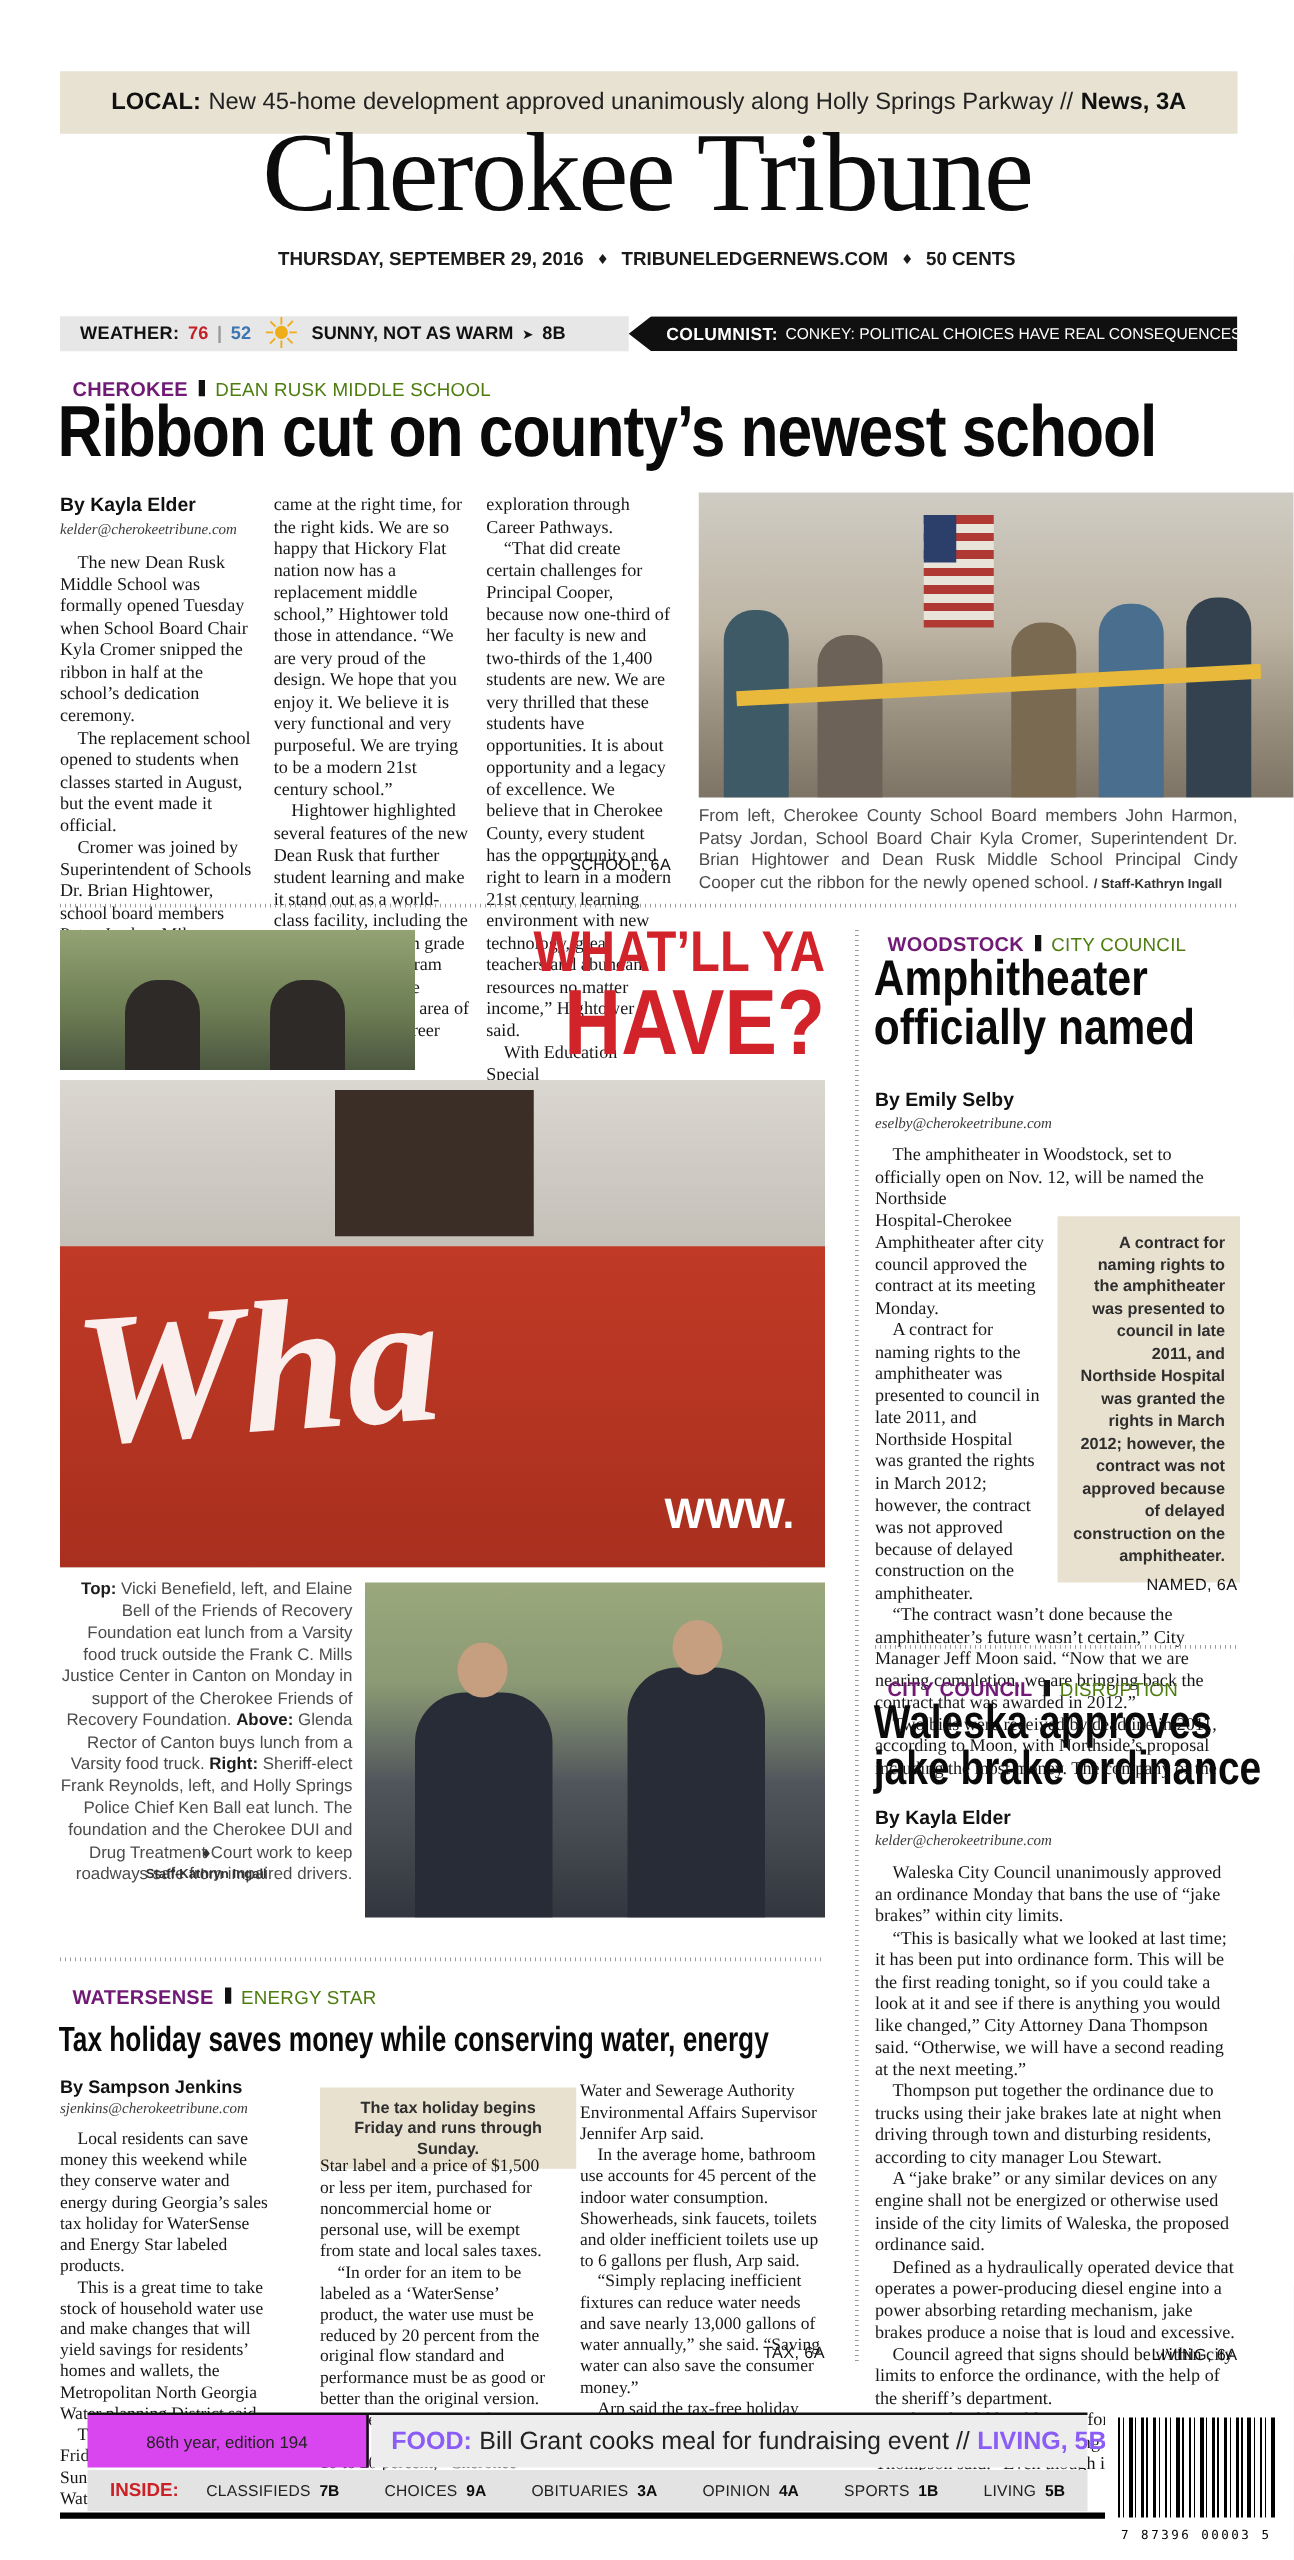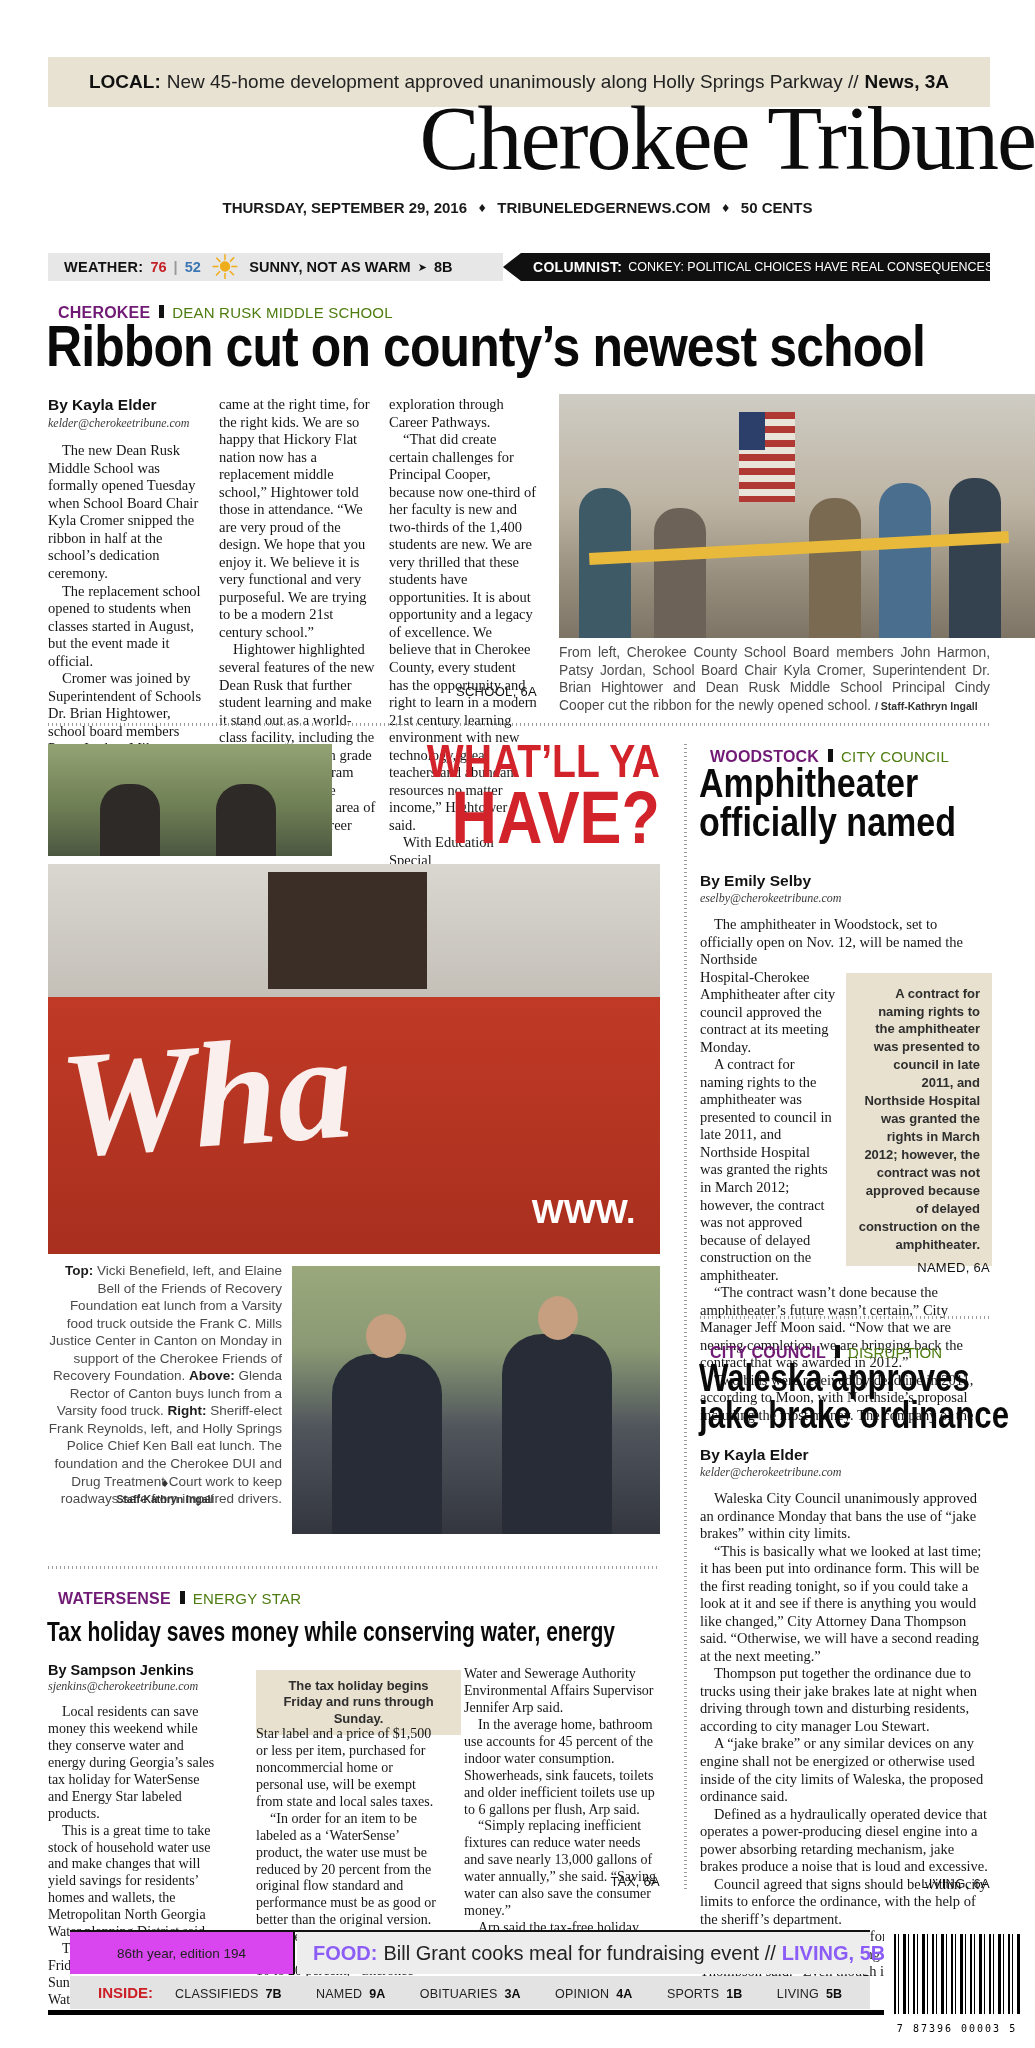--- a/index.html
+++ b/index.html
@@ -7,21 +7,21 @@
   body { font-family:"Liberation Serif", serif; }
   .page { position:relative; width:1035px; height:2048px; background:#ffffff; margin:0 auto; overflow:hidden; color:#141414; }
 
   
   .teaser { position:absolute; left:48px; top:57px; width:942px; height:50px; background:#e7e2d2;
             font-family:"Liberation Sans", sans-serif; font-size:19px; color:#222;
             display:flex; align-items:center; justify-content:center; gap:6px; white-space:nowrap; }
   .teaser b { font-weight:bold; color:#111; }
 
   
-  .masthead { position:absolute; left:0; top:94px; width:100%; text-align:right;
+  .masthead { position:absolute; left:0; top:94px; width:100%; text-align:center;
               font-family:"Liberation Serif", serif; font-weight:normal; font-size:90px; line-height:1;
               letter-spacing:-2px; color:#0c0c0c; }
   .dateline { position:absolute; left:0; top:199px; width:100%; text-align:center;
               font-family:"Liberation Sans", sans-serif; font-weight:bold; font-size:15px; color:#1a1a1a; }
   .dateline .dia { font-family:"DejaVu Sans", sans-serif; font-size:11px; vertical-align:1px; margin:0 6px; }
 
   
   .weatherbar { position:absolute; left:48px; top:253px; width:455px; height:28px; background:#e7e7e7;
                 font-family:"Liberation Sans", sans-serif; display:flex; align-items:center; gap:7px;
                 padding-left:16px; font-size:14.5px; }
@@ -125,21 +125,21 @@
   
   .f-topline { position:absolute; left:70px; top:1930px; width:800px; height:2px; background:#111; }
   .edition { position:absolute; left:70px; top:1932px; width:225px; height:42px; background:#d946ef;
              border-right:2px solid #111; display:flex; align-items:center; justify-content:center;
              font-family:"Liberation Sans", sans-serif; font-size:13.5px; color:#222; }
   .foodbar { position:absolute; left:297px; top:1932px; width:573px; height:42px; background:#ededed;
              font-family:"Liberation Sans", sans-serif; font-size:20px; color:#222;
              display:flex; align-items:center; gap:6px; padding-left:16px; white-space:nowrap; }
   .foodbar b { color:#8b5cf6; }
   .insidebar { position:absolute; left:70px; top:1976px; width:800px; height:33px; background:#e3e3e3;
-               display:flex; align-items:center; padding:0 28px; font-family:"Liberation Sans", sans-serif; }
+               display:flex; align-items:center; padding:0 18px; font-family:"Liberation Sans", sans-serif; }
   .insidebar .ilabel { color:#cc2027; font-weight:bold; font-size:15px; margin-right:22px; }
   .inside-sections { flex:1; display:flex; justify-content:space-between; align-items:center; }
   .sec-item { white-space:nowrap; }
   .sec-n { font-size:12.5px; color:#222; letter-spacing:.2px; }
   .sec-p { font-size:12.5px; font-weight:bold; color:#0d0d0d; margin-left:7px; }
   .blackrule { position:absolute; left:48px; top:2010px; width:942px; height:5px; background:#000; }
   .barcode { position:absolute; left:884px; top:1926px; width:146px; height:114px; background:#fff; z-index:5; }
   .barcode .bars { position:absolute; left:10px; right:10px; top:8px; height:80px;
                    background:repeating-linear-gradient(90deg,#000 0 2px,#fff 2px 4px,#000 4px 5px,#fff 5px 9px,#000 9px 12px,#fff 12px 14px,#000 14px 15px,#fff 15px 19px); }
   .barcode .digits { position:absolute; left:0; right:0; bottom:6px; text-align:center;
@@ -360,21 +360,21 @@
   <div class="edition">86th year, edition 194</div>
   <div class="foodbar">
     <b>FOOD:</b>
     <span>Bill Grant cooks meal for fundraising event //</span>
     <b>LIVING, 5B</b>
   </div>
   <div class="insidebar">
     <span class="ilabel">INSIDE:</span>
     <span class="inside-sections">
         <span class="sec-item"><span class="sec-n">CLASSIFIEDS</span><span class="sec-p">7B</span></span>
-        <span class="sec-item"><span class="sec-n">NAMED</span><span class="sec-p">9A</span></span>
+        <span class="sec-item"><span class="sec-n">CHOICES</span><span class="sec-p">9A</span></span>
         <span class="sec-item"><span class="sec-n">OBITUARIES</span><span class="sec-p">3A</span></span>
         <span class="sec-item"><span class="sec-n">OPINION</span><span class="sec-p">4A</span></span>
         <span class="sec-item"><span class="sec-n">SPORTS</span><span class="sec-p">1B</span></span>
         <span class="sec-item"><span class="sec-n">LIVING</span><span class="sec-p">5B</span></span>
       </span>
   </div>
   <div class="blackrule"></div>
   <div class="barcode">
     <div class="bars"></div>
     <div class="digits">7 87396 00003 5</div>

